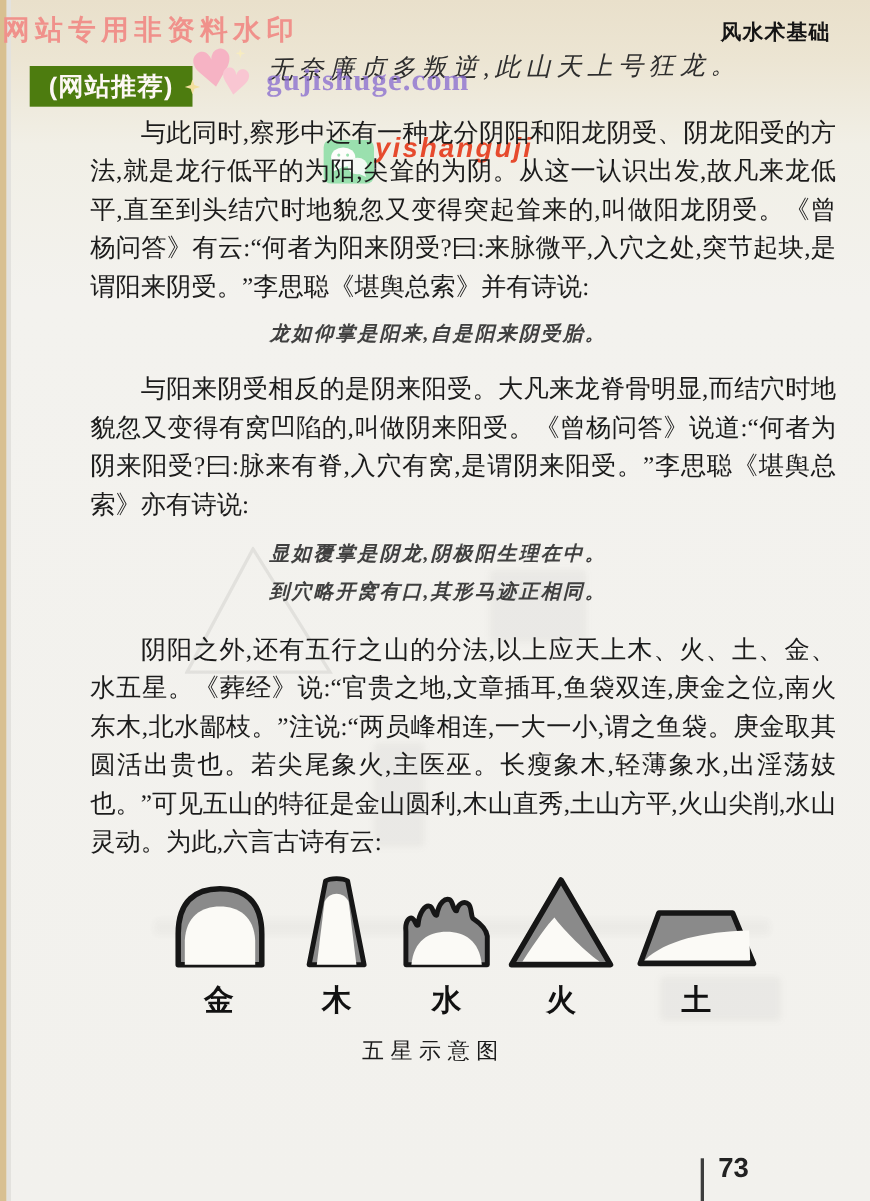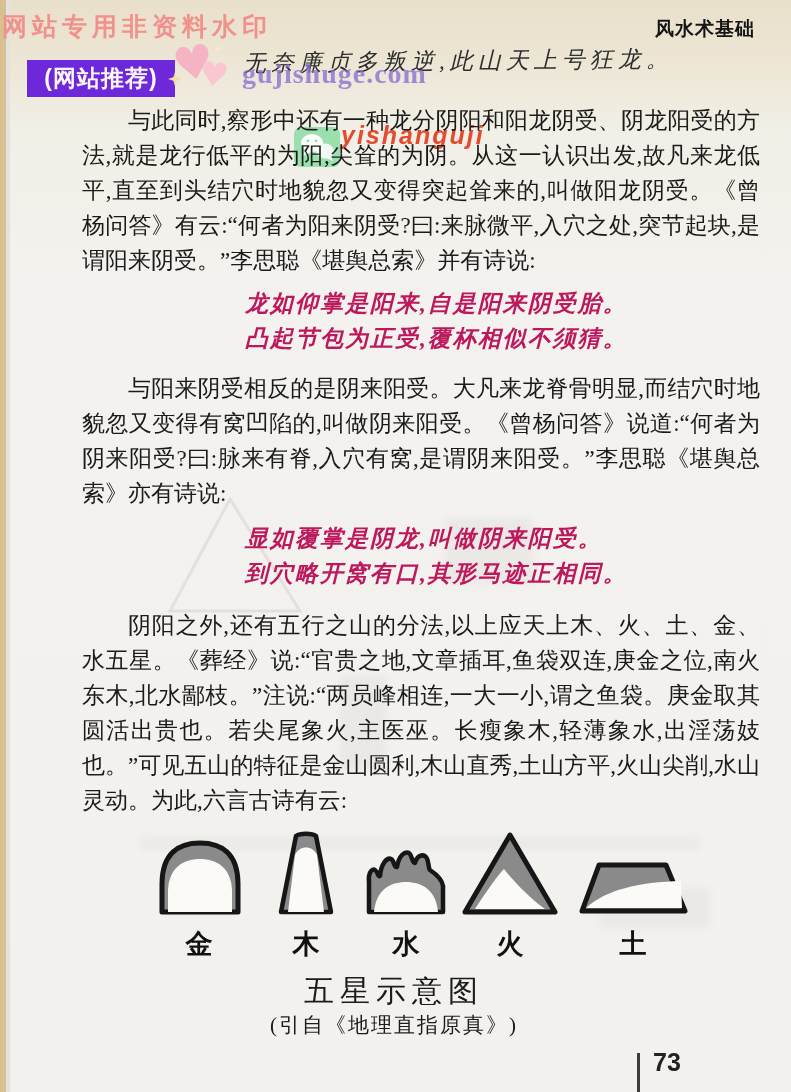--- a/index.html
+++ b/index.html
@@ -16,21 +16,21 @@
     font-family:"Liberation Sans","DejaVu Sans",sans-serif;
     font-weight:bold;font-size:25px;letter-spacing:5px;color:#f0918b;
   }
   .header-title{
     position:absolute;right:36px;top:16px;
     font-family:"Liberation Sans","DejaVu Sans",sans-serif;
     font-weight:bold;font-size:19px;color:#141414;letter-spacing:1px;
   }
   .site-badge{
     position:absolute;left:27px;top:60px;width:148px;height:37px;
-    background:#6d28d9;color:#fdf8f4;
+    background:#4d7c0f;color:#fdf8f4;
     font-family:"Liberation Sans","DejaVu Sans",sans-serif;
     font-weight:bold;font-size:23px;line-height:37px;text-align:center;letter-spacing:1px;
   }
   .heart{position:absolute;font-family:"DejaVu Sans",sans-serif;line-height:1;}
   .heart-big{left:173px;top:40px;font-size:46px;color:#f6b3c4;transform:rotate(-10deg);}
   .heart-small{left:199px;top:58px;font-size:33px;color:#f9c6d2;transform:rotate(8deg);}
   .sparkle{
     position:absolute;background:#f3df9e;
     clip-path:polygon(50% 0,62% 38%,100% 50%,62% 62%,50% 100%,38% 62%,0 50%,38% 38%);
   }
@@ -51,37 +51,37 @@
   .wm-handle{
     position:absolute;left:341px;top:121px;
     font-family:"Liberation Sans","DejaVu Sans",sans-serif;
     font-size:25px;font-weight:bold;font-style:italic;letter-spacing:2px;
     color:#e64a2d;
   }
 
   .content{position:absolute;left:82px;top:103px;width:678px;}
   .content p{margin:0;text-indent:2em;font-size:23px;line-height:35px;
     text-align:justify;color:#1b1b1b;}
-  .poem{margin:8px 0 0 163px;font-size:23px;line-height:35px;
-    font-weight:600;font-style:italic;letter-spacing:2px;color:#be185d;}
+  .poem{margin:8px 0 0 163px;font-size:18px;line-height:35px;
+    font-weight:600;font-style:italic;letter-spacing:2px;color:#404040;}
   .poem div{white-space:nowrap;}
   .poem2{margin-top:10px;}
   .p2{margin-top:15px !important;}
   .p3{margin-top:17px !important;}
 
   .figure{position:relative;height:137px;margin-top:13px;}
   .shape{position:absolute;}
   .shape svg{display:block;width:100%;height:100%;}
   .mtn-label{
     position:absolute;top:95px;width:44px;text-align:center;
     font-size:27px;font-weight:bold;color:#111;
     font-family:"Liberation Sans","DejaVu Sans",sans-serif;
   }
   .caption{position:relative;left:-27px;text-align:center;margin-top:6px;color:#1b1b1b;}
-  .caption-title{font-size:30px;line-height:34px;letter-spacing:6px;}
+  .caption-title{font-size:20px;line-height:34px;letter-spacing:6px;}
   .caption-source{font-size:21px;line-height:34px;letter-spacing:2px;}
 
   .pageno-bar{position:absolute;left:637px;top:1053px;width:3px;height:39px;background:#3d3d3d;}
   .pageno{
     position:absolute;left:653px;top:1048px;
     font-family:"Liberation Sans","DejaVu Sans",sans-serif;
     font-size:25px;font-weight:bold;color:#222;text-align:right;
   }
 
   .bleed{position:absolute;pointer-events:none;}
@@ -133,27 +133,26 @@
   <div class="bleed bleed-blob blob2"></div>
   <div class="bleed bleed-blob blob3"></div>
   <div class="bleed bleed-blob blob4"></div>
 
   <div class="content">
 
     <p>与此同时,察形中还有一种龙分阴阳和阳龙阴受、阴龙阳受的方法,就是龙行低平的为阳,尖耸的为阴。从这一认识出发,故凡来龙低平,直至到头结穴时地貌忽又变得突起耸来的,叫做阳龙阴受。《曾杨问答》有云:“何者为阳来阴受?曰:来脉微平,入穴之处,突节起块,是谓阳来阴受。”李思聪《堪舆总索》并有诗说:</p>
 
     <div class="poem">
       <div>龙如仰掌是阳来,自是阳来阴受胎。</div>
-      <div>凸起节包为正受,覆杯相似不须猜。</div>
     </div>
 
     <p class="p2">与阳来阴受相反的是阴来阳受。大凡来龙脊骨明显,而结穴时地貌忽又变得有窝凹陷的,叫做阴来阳受。《曾杨问答》说道:“何者为阴来阳受?曰:脉来有脊,入穴有窝,是谓阴来阳受。”李思聪《堪舆总索》亦有诗说:</p>
 
     <div class="poem poem2">
-      <div>显如覆掌是阴龙,叫做阴来阳受。</div>
+      <div>显如覆掌是阴龙,阴极阳生理在中。</div>
       <div>到穴略开窝有口,其形马迹正相同。</div>
     </div>
 
     <p class="p3">阴阳之外,还有五行之山的分法,以上应天上木、火、土、金、水五星。《葬经》说:“官贵之地,文章插耳,鱼袋双连,庚金之位,南火东木,北水鄙枝。”注说:“两员峰相连,一大一小,谓之鱼袋。庚金取其圆活出贵也。若尖尾象火,主医巫。长瘦象木,轻薄象水,出淫荡妓也。”可见五山的特征是金山圆利,木山直秀,土山方平,火山尖削,水山灵动。为此,六言古诗有云:</p>
 
     <div class="figure">
 
       <div class="shape" style="left:73px;top:7px;width:90px;height:78px;">
         <svg viewBox="0 0 90 78">
           <path d="M7 74 L7 46 C7 15 24 5 45 5 C66 5 83 15 83 46 L83 74 Z" fill="#8a8a8a" stroke="#161616" stroke-width="5" stroke-linejoin="round"></path>
@@ -191,21 +190,20 @@
 
       <div class="mtn-label" style="left:95px;">金</div>
       <div class="mtn-label" style="left:202px;">木</div>
       <div class="mtn-label" style="left:302px;">水</div>
       <div class="mtn-label" style="left:406px;">火</div>
       <div class="mtn-label" style="left:529px;">土</div>
     </div>
 
     <div class="caption">
       <div class="caption-title">五星示意图</div>
-      <div class="caption-source">(引自《地理直指原真》)</div>
     </div>
 
   </div>
 
   <div class="pageno-bar"></div>
   <div class="pageno">73</div>
 
 </div>
 
 </body></html>

